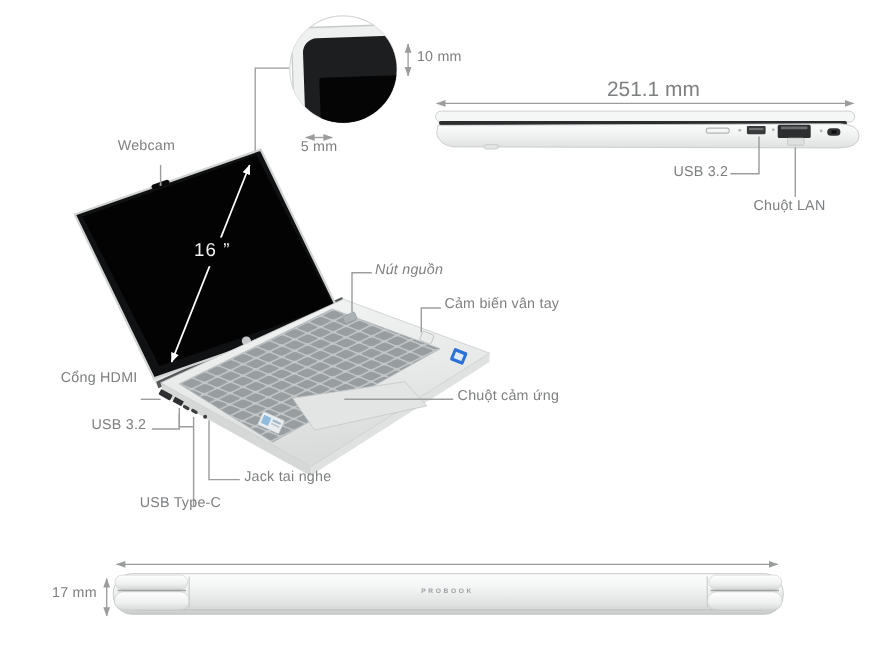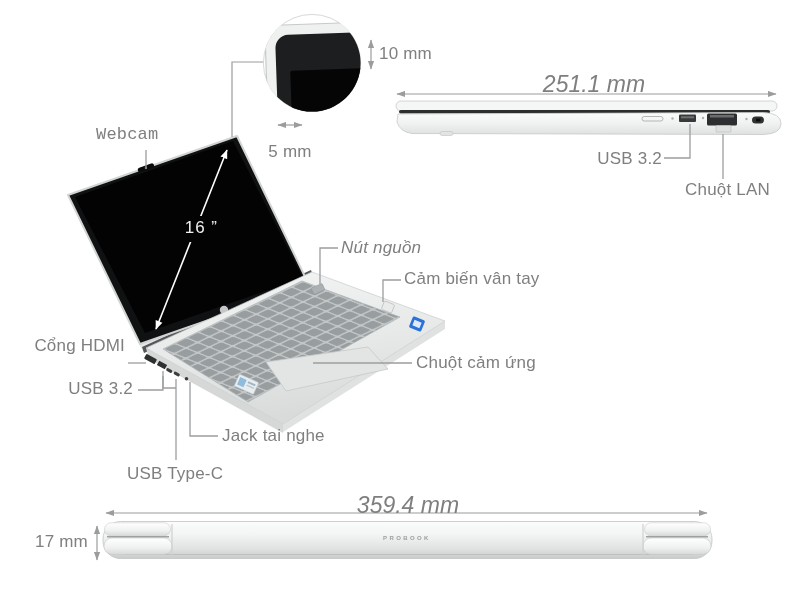--- a/index.html
+++ b/index.html
@@ -2,28 +2,28 @@
 <html><head>
 <meta charset="utf-8">
 <style>
   html,body{margin:0;padding:0;background:#fff;}
   #stage{
     position:relative;width:800px;height:600px;background:#ffffff;
     font-family:"Liberation Sans", sans-serif;overflow:hidden;
   }
   #art{position:absolute;left:0;top:0;}
   .lbl{
-    position:absolute;color:#7d7f80;font-size:17px;line-height:1.15;
+    position:absolute;color:#7d7f80;font-size:13px;line-height:1.15;
     white-space:nowrap;letter-spacing:.2px;
   }
-  .dim{position:absolute;color:#7d7f80;font-size:23px;white-space:nowrap;font-style:italic;}
+  .dim{position:absolute;color:#7d7f80;font-size:19px;white-space:nowrap;}
   .center{text-align:center;}
   .right{text-align:center;}
   #screen-size-label{
-    position:absolute;left:168px;top:218px;width:50px;text-align:right;
+    position:absolute;left:168px;top:218px;width:50px;text-align:center;
     color:#f0f0f0;font-size:17px;letter-spacing:1px;
   }
   #probook-label{
     position:absolute;left:383px;top:535px;color:#9aa0a3;
     font-size:6px;letter-spacing:2.4px;font-weight:bold;
   }
 </style>
 </head>
 <body>
 
@@ -195,46 +195,45 @@
       <polyline points="128,363 146,363"></polyline>
       <polyline points="138,390 163,390 163,371"></polyline>
       <polyline points="163,376 163,388 176,388"></polyline>
       <polyline points="176,379 176,460"></polyline>
       <polyline points="190,382 190,436 218,436"></polyline>
       <polyline points="664,158 690,158 690,124"></polyline>
       <polyline points="723,134 723,179"></polyline>
     </g>
   </svg>
 
-  <div class="lbl" style="left:96px;top:125px;font-family:Liberation Mono, monospace;">Webcam</div>
+  <div class="lbl" style="left:107px;top:125px;">Webcam</div>
 
   <div id="screen-size-label">16 ”</div>
 
   <div class="lbl" style="left:379px;top:44px;">10 mm</div>
 
-  <div class="lbl center" style="left:262px;top:142px;width:56px;">5 mm</div>
+  <div class="lbl center" style="left:262px;top:126px;width:56px;">5 mm</div>
 
   <div class="dim center" style="left:536px;top:71px;width:116px;">251.1 mm</div>
 
   <div class="lbl right" style="right:138px;top:149px;">USB 3.2</div>
 
   <div class="lbl" style="left:685px;top:180px;">Chuột LAN</div>
 
   <div class="lbl" style="left:341px;top:238px;font-style:italic;">Nút nguồn</div>
 
   <div class="lbl" style="left:416px;top:353px;">Chuột cảm ứng</div>
 
   <div class="lbl" style="left:404px;top:269px;">Cảm biến vân tay</div>
 
   <div class="lbl right" style="right:675px;top:336px;">Cổng HDMI</div>
 
   <div class="lbl right" style="right:667px;top:379px;">USB 3.2</div>
 
   <div class="lbl" style="left:222px;top:426px;text-align:right;">Jack tai nghe</div>
 
-  <div class="lbl" style="left:127px;top:464px;">USB Type-C</div>
-
-  <div class="dim center" style="left:346px;top:492px;width:124px;">359.4 mm</div>
+  <div class="lbl" style="left:127px;top:450px;">USB Type-C</div>
+
 
   <div class="lbl right" style="right:712px;top:532px;margin-left:20px;">17 mm</div>
 
   <div id="probook-label">PROBOOK</div>
 </div>
 
 </body></html>

